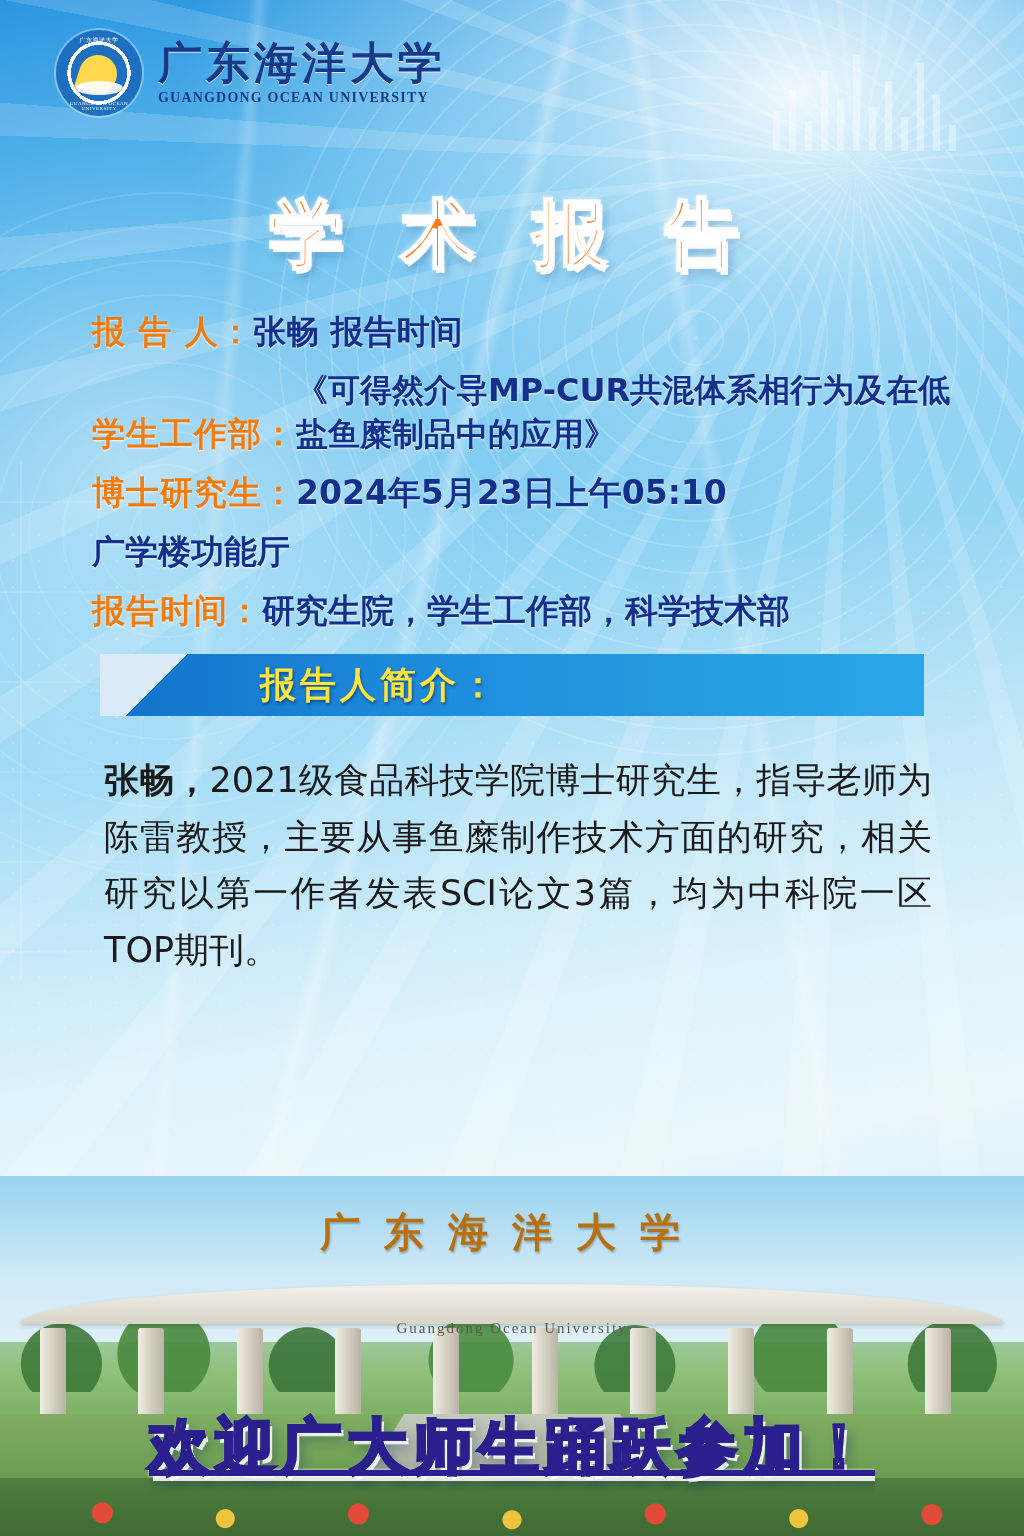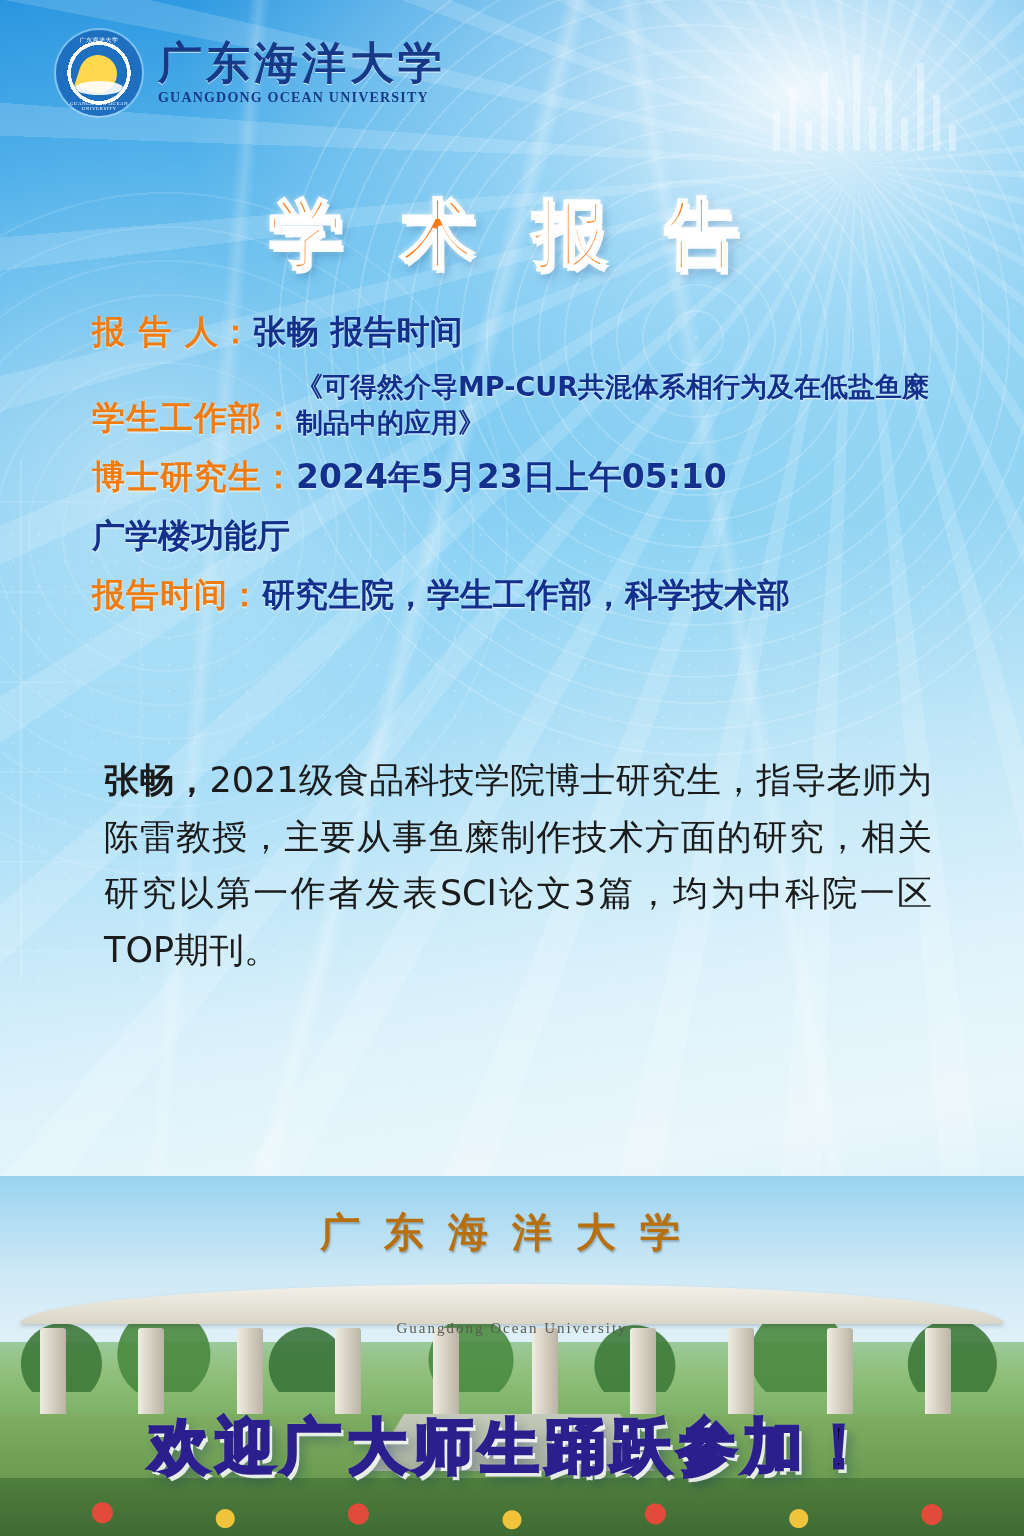--- a/index.html
+++ b/index.html
@@ -126,21 +126,21 @@
     color:#f07c10;font-weight:bold;font-size:33px;white-space:nowrap;
     font-family:"DejaVu Sans","Liberation Sans",sans-serif;
     text-shadow:0 1px 2px rgba(255,255,255,.85);
     letter-spacing:1px;
   }
   .info-value{
     color:#13318c;font-weight:bold;font-size:33px;
     font-family:"DejaVu Sans","Liberation Sans",sans-serif;
     text-shadow:0 1px 2px rgba(255,255,255,.8);
   }
-  .info-value.small{font-size:27px;}
+  .info-value.small{font-size:32px;}
 
   
   .banner{
     position:absolute;left:100px;top:654px;width:824px;height:62px;
     background:linear-gradient(90deg,#1172c9 0%, #1f8fdd 45%, #2aa7e8 100%);
     display:flex;align-items:center;
     clip-path:polygon(0 0, 100% 0, 100% 100%, 0 100%);
     box-shadow:0 2px 6px rgba(12,60,120,.25);
   }
   .banner::before{
@@ -229,26 +229,27 @@
     position:absolute;left:0;right:0;top:40%;text-align:center;
     font-size:15px;letter-spacing:2px;color:#5a5a50;
     font-family:"Liberation Serif",serif;
   }
 
   
   .slogan{
     position:absolute;left:0;right:0;bottom:48px;text-align:center;
     font-size:60px;font-weight:bold;letter-spacing:6px;
     font-family:"DejaVu Serif","Liberation Serif",serif;
-    color:#000000;
+    color:#ffffff;
     -webkit-text-stroke:3px #2a1f8c;
     text-shadow:
       0 0 3px #fff,
       4px 5px 0 rgba(255,255,255,.85),
       6px 8px 12px rgba(10,40,90,.45);
+    text-decoration: underline;
   }
 </style>
 </head>
 <body>
 
 <div class="poster">
 
   <div class="bg-base"></div>
   <div class="rays"></div>
   <div class="rings"></div>
@@ -300,20 +301,23 @@
     </div>
     <div class="info-row">
       <span class="info-value">广学楼功能厅</span>
     </div>
     <div class="info-row">
       <span class="info-label">报告时间：</span>
       <span class="info-value">研究生院，学生工作部，科学技术部</span>
     </div>
   </div>
 
+  <div class="banner">
+    <span class="banner-text">报告人简介：</span>
+  </div>
 
   <div class="bio">
     <b>张畅，</b><span>2021级食品科技学院博士研究生，指导老师为陈雷教授，主要从事鱼糜制作技术方面的研究，相关研究以第一作者发表SCI论文3篇，均为中科院一区TOP期刊。</span>
   </div>
 
   <div class="photo">
     <div class="sky"></div>
     <div class="treeline"></div>
     <div class="colonnade">
       <div class="arch-top"></div>

